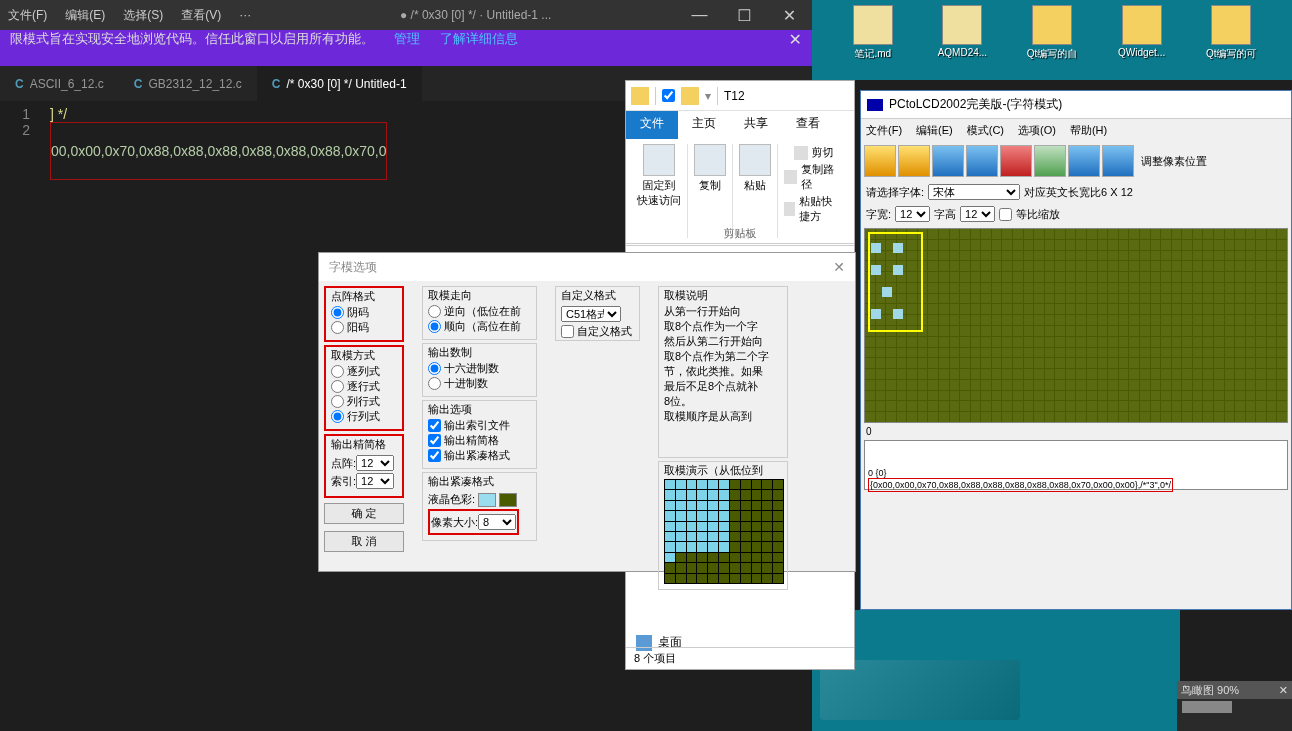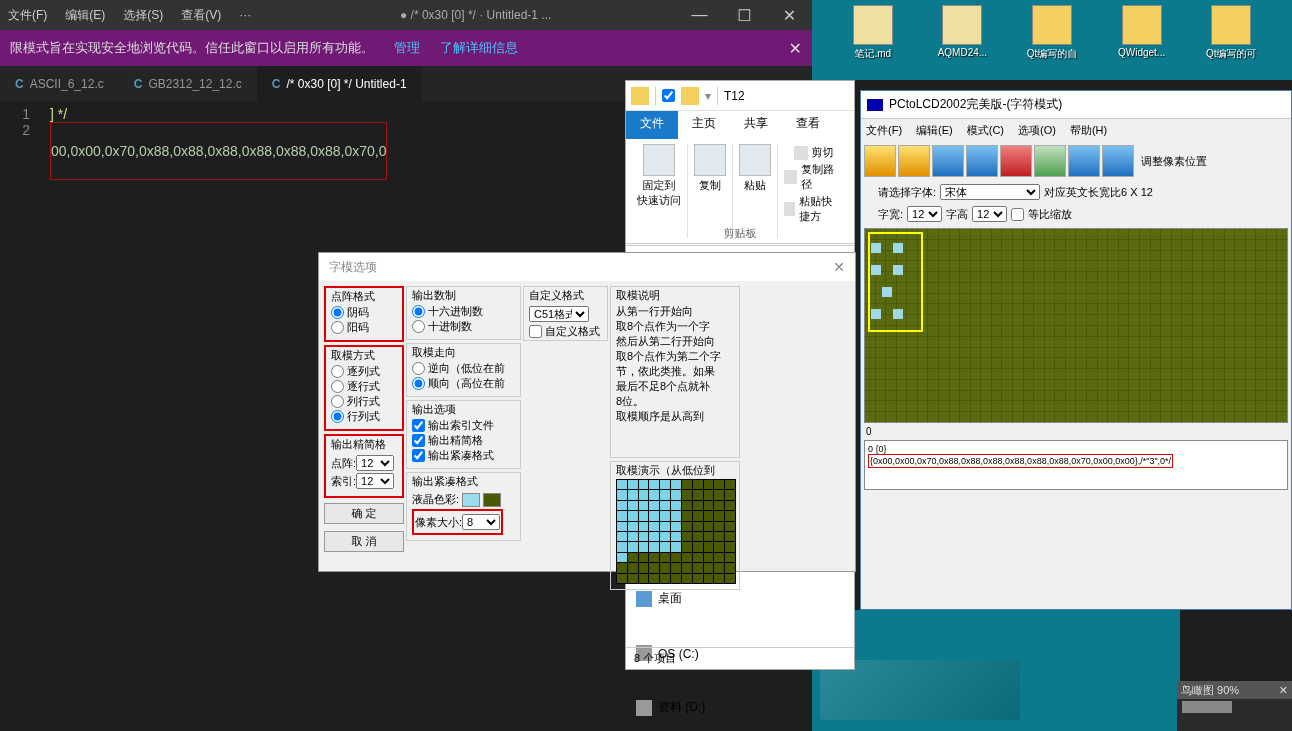--- a/index.html
+++ b/index.html
@@ -12,40 +12,40 @@
 .desktop-icon .icon-label { color: white; font-size: 10px; text-align: center; margin-top: 2px; text-shadow: 1px 1px 1px #000; }
 
 
 .vscode { position: absolute; top: 0; left: 0; width: 812px; height: 731px; background: #1e1e1e; color: #ccc; }
 .vscode-menubar { height: 30px; background: #333; display: flex; align-items: center; padding: 0 8px; font-size: 12px; }
 .vscode-menubar span { margin-right: 18px; color: #ccc; }
 .vscode-title { position: absolute; top: 0; left: 400px; color: #aaa; font-size: 12px; line-height: 30px; }
 .vscode-winbtn { position: absolute; top: 0; right: 0; display: flex; }
 .vscode-winbtn div { width: 45px; height: 30px; display: flex; align-items: center; justify-content: center; color: #ccc; }
 
-.vscode-notice { height: 36px; background: #701a75; display: flex; align-items: center; padding: 0 10px; font-size: 13px; color: #ddd; }
+.vscode-notice { height: 36px; background: #6d28d9; display: flex; padding: 0 10px; font-size: 13px; color: #ddd; }
 .vscode-notice a { color: #4fc1ff; margin-left: 20px; text-decoration: none; }
 .vscode-notice .close { margin-left: auto; font-size: 16px; }
 
 .vscode-tabs { height: 35px; background: #252526; display: flex; align-items: center; }
 .tab { padding: 0 15px; height: 35px; display: flex; align-items: center; font-size: 12px; color: #969696; }
 .tab.active { background: #1e1e1e; color: #fff; }
 .tab-icon { color: #519aba; margin-right: 6px; font-weight: bold; }
 
 .editor { padding: 5px 0; font-family: Consolas, monospace; font-size: 14px; }
 .editor-line { display: flex; }
 .gutter { width: 50px; text-align: right; padding-right: 20px; color: #858585; }
 .code { color: #d4d4d4; }
 .code.highlighted { border: 1px solid #a01010; padding: 20px 0; }
 
 
 .dialog { position: absolute; top: 252px; left: 318px; width: 538px; height: 320px; background: #f0f0f0; border: 1px solid #999; font-size: 12px; }
 .dialog-title { height: 28px; background: #fff; display: flex; align-items: center; padding: 0 10px; color: #888; }
 .dialog-close { margin-left: auto; font-size: 14px; color: #888; }
-.dialog-body { display: flex; padding: 5px; gap: 2px; }
+.dialog-body { display: flex; padding: 5px; gap: 18px; }
 .dcol { display: flex; flex-direction: column; gap: 3px; }
 
 .groupbox { border: 1px solid #ccc; padding: 2px 5px 5px; position: relative; }
 .groupbox.redbox { border: 2px solid #d00; }
 .groupbox-title { position: relative; top: -1px; background: #f0f0f0; font-size: 11px; display: inline; }
 .radio-row { display: flex; align-items: center; font-size: 11px; white-space: nowrap; }
 .radio-row input { margin-right: 3px; }
 .check-row { display: flex; align-items: center; font-size: 11px; }
 .check-row input { margin-right: 3px; }
 .field-row { display: flex; align-items: center; font-size: 11px; margin: 2px 0; }
@@ -66,42 +66,42 @@
 .exp-tabs { height: 28px; display: flex; text-align: center; }
 .exp-tab { padding: 4px 14px; font-size: 12px; }
 .exp-tab.active { background: #1979ca; color: white; }
 .exp-ribbon { height: 105px; border-bottom: 1px solid #ccc; display: flex; padding: 5px; }
 .rib-group { display: flex; flex-direction: column; align-items: center; padding: 0 6px; border-right: 1px solid #e0e0e0; }
 .rib-icon { width: 32px; height: 32px; background: #e0e8f0; border: 1px solid #bbb; margin-bottom: 2px; }
 .rib-label { font-size: 11px; text-align: center; }
 .rib-small { display: flex; align-items: center; font-size: 11px; margin: 1px 0; justify-content: center; }
 .rib-small-icon { width: 14px; height: 14px; background: #ddd; margin-right: 4px; }
 .exp-tree { padding: 5px; }
-.tree-item { display: flex; align-items: flex-end; padding: 19px 5px; }
+.tree-item { display: flex; align-items: center; padding: 19px 5px; margin-top: 44px; }
 .tree-icon { width: 16px; height: 16px; background: #5b9bd5; margin-right: 6px; }
 .exp-status { position: absolute; bottom: 0; height: 22px; border-top: 1px solid #ccc; display: flex; align-items: center; padding: 0 8px; width: 100%; font-size: 11px; }
 
 
 .pclcd { position: absolute; top: 90px; left: 860px; width: 432px; height: 520px; background: #f0f0f0; border: 1px solid #4a7ab5; font-size: 12px; }
 .pclcd-title { height: 28px; background: #fff; display: flex; align-items: center; padding: 0 6px; border-bottom: 1px solid #ccc; }
 .pclcd-title-icon { width: 16px; height: 12px; background: #00a; margin-right: 6px; }
 .pclcd-menu { height: 22px; display: flex; align-items: center; padding: 0 5px; gap: 14px; font-size: 11px; }
 .pclcd-toolbar { height: 40px; display: flex; align-items: center; padding: 0 3px; gap: 2px; }
 .tb-icon { width: 32px; height: 32px; background: linear-gradient(#ffe070,#e09000); border: 1px solid #aaa; }
 .tb-icon.blue { background: linear-gradient(#7ac0f0,#2070c0); }
 .tb-icon.red { background: linear-gradient(#f08080,#c02020); }
-.pclcd-controls { display: flex; align-items: center; padding: 3px 5px; flex-wrap: wrap; font-size: 11px; gap: 4px; margin-left: 12px; }
+.pclcd-controls { display: flex; align-items: center; padding: 3px 5px; flex-wrap: wrap; font-size: 11px; gap: 4px; }
 .pclcd-controls select { font-size: 11px; }
 .pixel-canvas { margin: 3px; border: 1px solid #888; height: 195px; background: #4a5a00; position: relative; }
 .pixel-canvas-grid { display: grid; grid-template-columns: repeat(40, 1fr); grid-template-rows: repeat(18, 1fr); gap: 1px; height: 100%; }
 .pixel-canvas-grid div { background: #5a6a10; }
 .pc-selection { position: absolute; top: 3px; left: 3px; width: 55px; height: 100px; border: 2px solid yellow; }
 .pc-lit { position: absolute; background: #a0d8e8; }
 .pclcd-output { margin: 3px; border: 1px solid #888; background: #fff; height: 50px; padding: 3px; font-size: 9px; font-family: monospace; }
-.pclcd-output .out-header { font-size: 9px; }
+.pclcd-output .out-header { font-size: 9px; margin-top: 24px; }
 .pclcd-output .out-data { border: 1px solid #d00; padding: 1px; display: inline-block; }
 
 
 .birdseye { position: absolute; bottom: 0; right: 0; width: 115px; height: 50px; background: #c2410c; }
 .birdseye-title { height: 18px; background: #555; color: #ddd; font-size: 11px; display: flex; align-items: center; justify-content: space-between; padding: 0 4px; }
 .birdseye-body { background: #2a2a2a; height: 32px; position: relative; }
 .birdseye-mini { position: absolute; top: 2px; left: 5px; width: 50px; height: 12px; background: #888; }
 
 .desktop-bg-lower { position: absolute; top: 610px; left: 810px; width: 370px; height: 121px; background: #0a7a8c; }
 .desktop-bg-lower::before { content: ''; position: absolute; top: 50px; left: 10px; width: 200px; height: 60px; background: linear-gradient(135deg, #2a8a9a, #0a6a7a); border-radius: 4px; }
@@ -290,39 +290,39 @@
         <div class="field-row">
             <span>索引:</span>
             <select><option>12</option></select>
           </div>
       </div>
       <button class="btn">确 定</button>
       <button class="btn">取 消</button>
     </div>
     <div class="dcol" style="width:115px">
       <div class="groupbox">
+        <span class="groupbox-title">取模走向</span>
+        <div class="radio-row">
+            <input type="radio" style="">
+            <span>逆向（低位在前</span>
+          </div>
+        <div class="radio-row">
+            <input type="radio" checked="" style="">
+            <span>顺向（高位在前</span>
+          </div>
+      </div>
+      <div class="groupbox">
         <span class="groupbox-title">输出数制</span>
         <div class="radio-row">
             <input type="radio" checked="" style="">
             <span>十六进制数</span>
           </div>
         <div class="radio-row">
             <input type="radio" style="">
             <span>十进制数</span>
-          </div>
-      </div>
-      <div class="groupbox">
-        <span class="groupbox-title">取模走向</span>
-        <div class="radio-row">
-            <input type="radio" style="">
-            <span>逆向（低位在前</span>
-          </div>
-        <div class="radio-row">
-            <input type="radio" checked="" style="">
-            <span>顺向（高位在前</span>
           </div>
       </div>
       <div class="groupbox">
         <span class="groupbox-title">输出选项</span>
         <div class="check-row">
             <input type="checkbox" checked="" style="">
             <span>输出索引文件</span>
           </div>
         <div class="check-row">
             <input type="checkbox" checked="" style="">
@@ -507,21 +507,21 @@
     <div class="tb-icon blue"></div>
     <div class="tb-icon blue"></div>
     <div class="tb-icon red"></div>
     <div class="tb-icon" style="background:linear-gradient(#c0e0c0,#50a050)"></div>
     <div class="tb-icon blue"></div>
     <div class="tb-icon blue"></div>
     <span style="font-size:11px;margin-left:5px">调整像素位置</span>
   </div>
   <div class="pclcd-controls">
     <span>请选择字体:</span>
-    <select style="width:100px"><option>宋体</option></select>
+    <select style="width:92px"><option>宋体</option></select>
     <span>对应英文长宽比6 X 12</span>
   </div>
   <div class="pclcd-controls">
     <span>字宽:</span>
     <select><option>12</option></select>
     <span>字高</span>
     <select><option>12</option></select>
     <input type="checkbox" style="">
     <span>等比缩放</span>
   </div>

